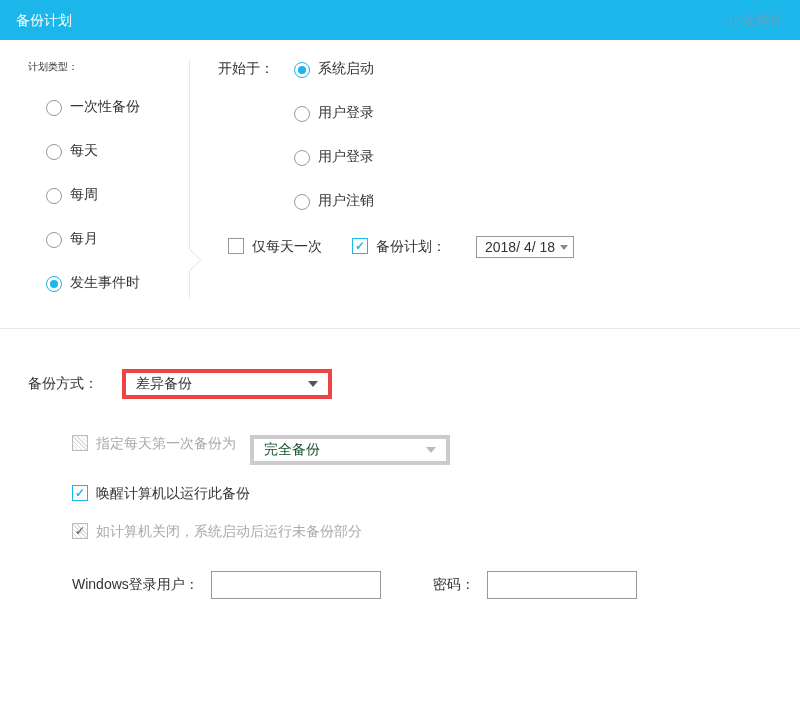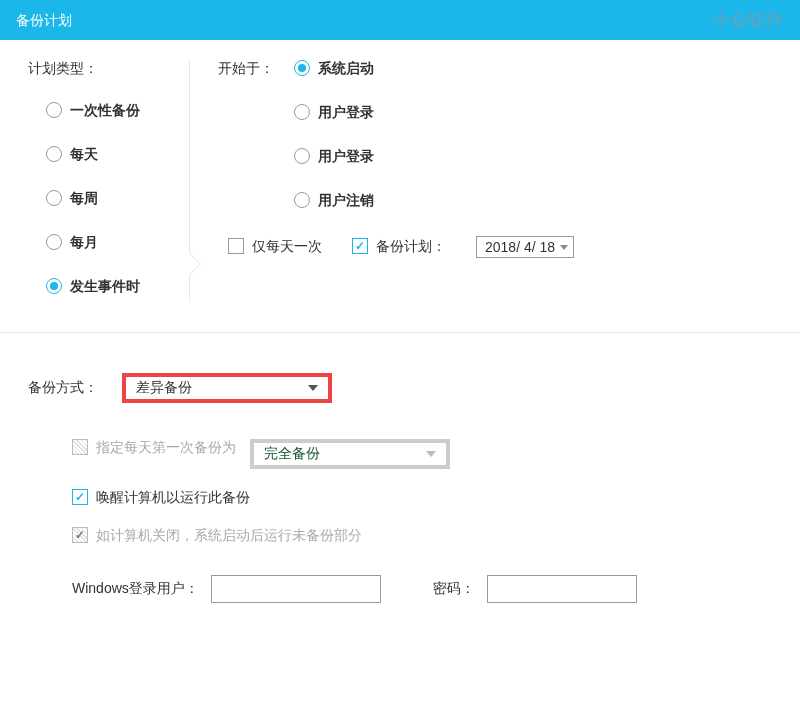--- a/index.html
+++ b/index.html
@@ -17,46 +17,45 @@
     color: #fff;
     height: 40px;
     line-height: 40px;
     padding: 0 16px;
     display: flex;
     justify-content: space-between;
     align-items: center;
   }
   .titlebar .brand {
     color: #6fa0b5;
-    font-size: 18px;
+    font-size: 14px;
     margin-left: 36px;
   }
   .upper {
     display: flex;
     padding: 20px 0 30px 0;
     border-bottom: 1px solid #e8e8e8;
   }
   .left-col {
     width: 190px;
     border-right: 1px solid #e8e8e8;
     padding: 0 20px 0 28px;
     position: relative;
   }
   .left-col .heading {
     margin-bottom: 24px;
-    font-size: 14px;
+    font-size: 10px;
   }
   .radio-item {
     display: flex;
-    align-items: flex-start;
+    align-items: flex-end;
     gap: 8px;
     margin-bottom: 26px;
     cursor: pointer;
     padding-left: 18px;
-    font-weight: bold;
   }
   .radio {
     width: 16px; height: 16px;
     border: 1.5px solid #999;
     border-radius: 50%;
     display: inline-flex;
     align-items: center;
     justify-content: center;
     flex-shrink: 0;
   }

